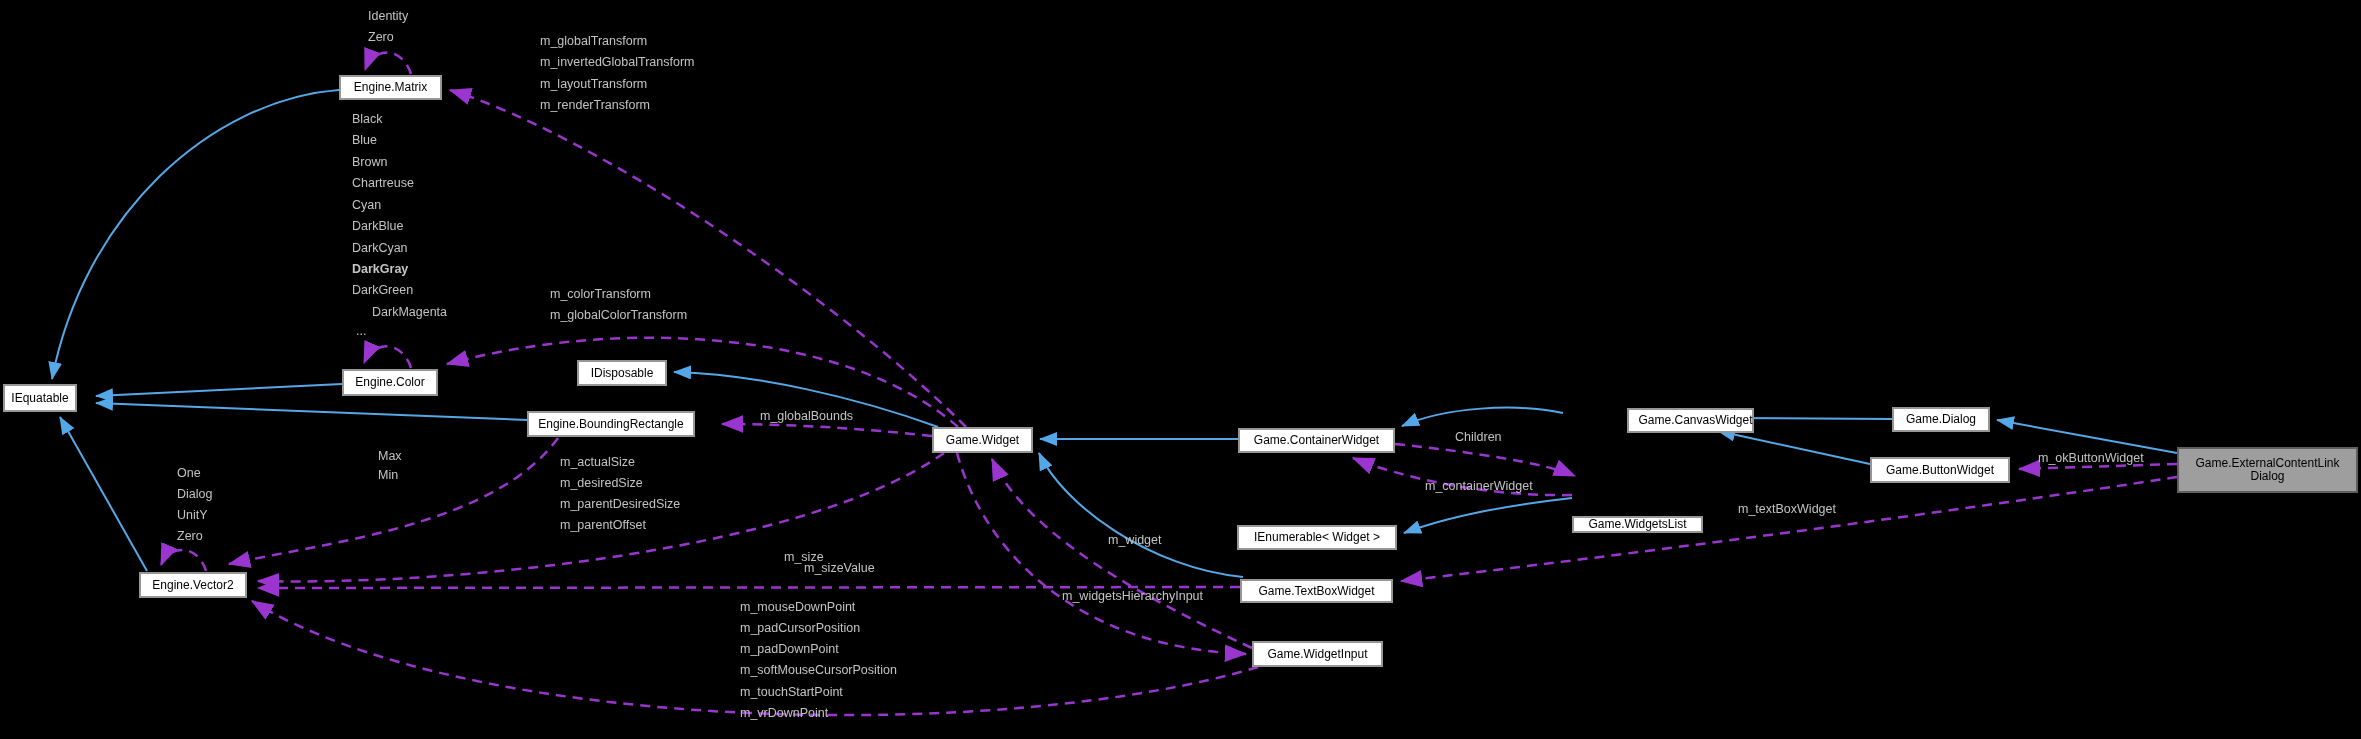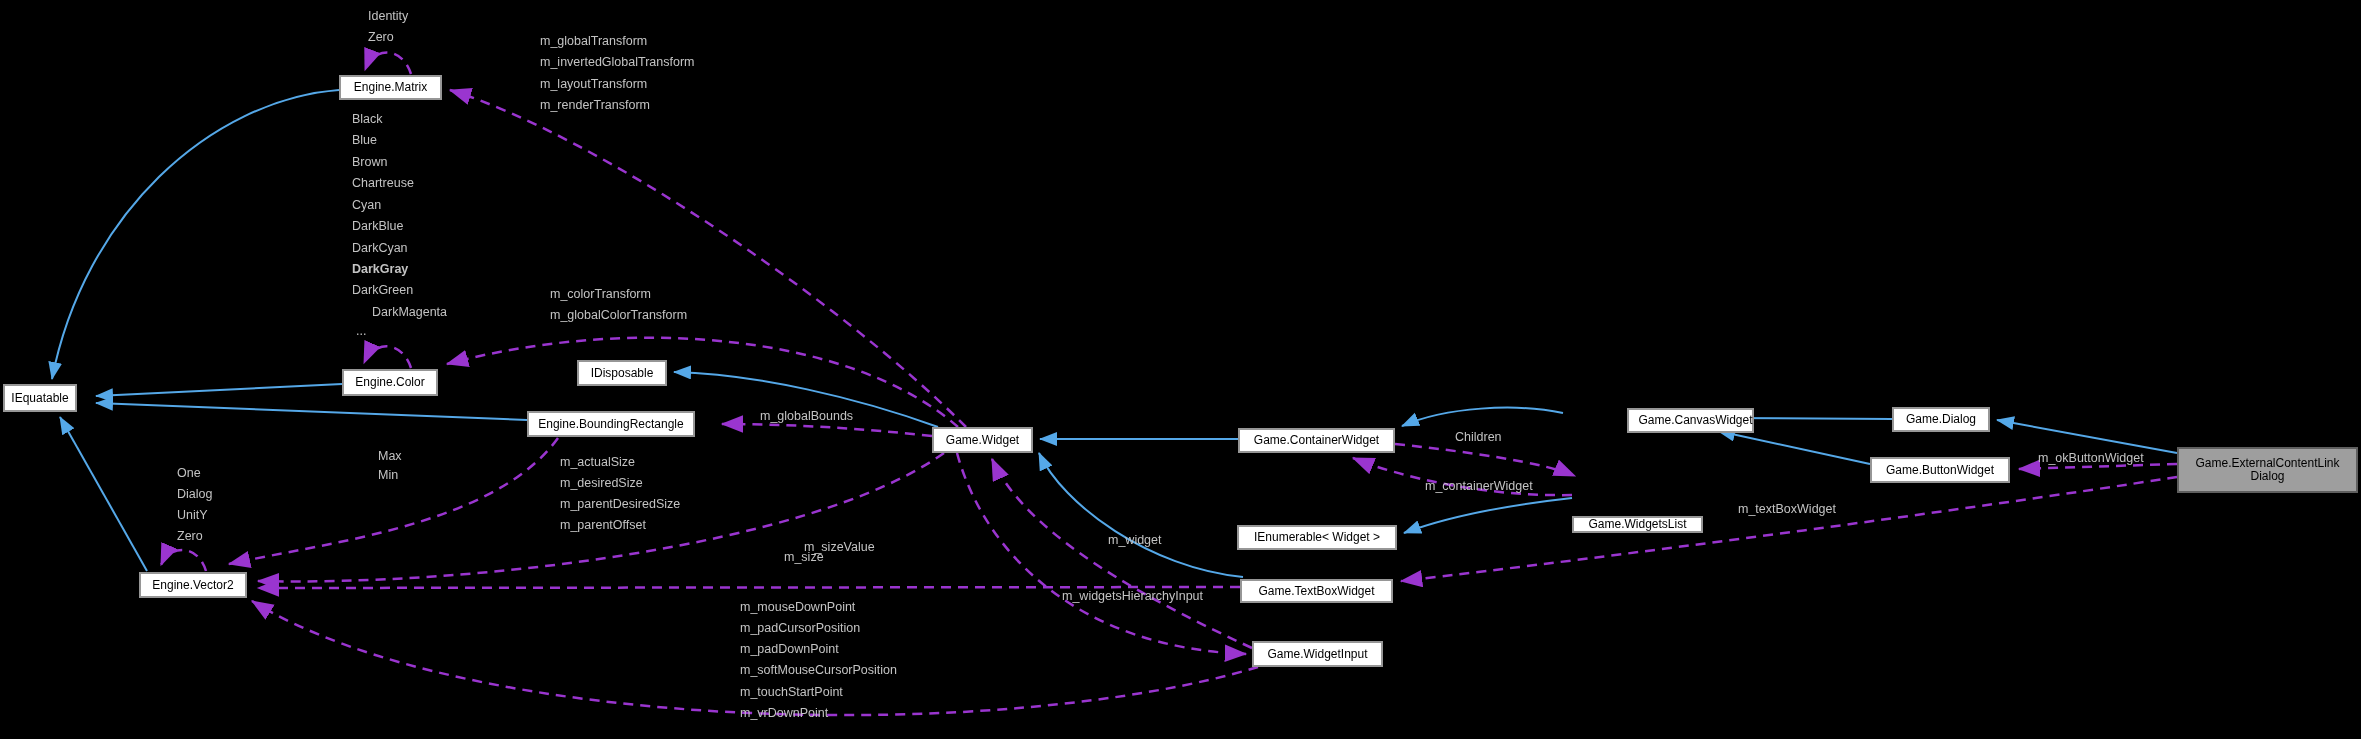--- a/index.html
+++ b/index.html
@@ -116,21 +116,21 @@
       <div class="edge-label" style="left: 378px; top: 468px;">Min</div>
       <div class="edge-label" style="left: 177px; top: 466px;">One</div>
       <div class="edge-label" style="left: 177px; top: 487px;">Dialog</div>
       <div class="edge-label" style="left: 177px; top: 508px;">UnitY</div>
       <div class="edge-label" style="left: 177px; top: 529px;">Zero</div>
       <div class="edge-label" style="left: 560px; top: 455px;">m_actualSize</div>
       <div class="edge-label" style="left: 560px; top: 476px;">m_desiredSize</div>
       <div class="edge-label" style="left: 560px; top: 497px;">m_parentDesiredSize</div>
       <div class="edge-label" style="left: 560px; top: 518px;">m_parentOffset</div>
       <div class="edge-label" style="left: 784px; top: 550px;">m_size</div>
-      <div class="edge-label" style="left: 784px; top: 540px; padding-left: 20px;">m_sizeValue</div>
+      <div class="edge-label" style="left: 784px; top: 561px; padding-left: 20px;">m_sizeValue</div>
       <div class="edge-label" style="left: 740px; top: 600px;">m_mouseDownPoint</div>
       <div class="edge-label" style="left: 740px; top: 621px;">m_padCursorPosition</div>
       <div class="edge-label" style="left: 740px; top: 642px;">m_padDownPoint</div>
       <div class="edge-label" style="left: 740px; top: 663px;">m_softMouseCursorPosition</div>
       <div class="edge-label" style="left: 740px; top: 685px;">m_touchStartPoint</div>
       <div class="edge-label" style="left: 740px; top: 706px;">m_vrDownPoint</div>
       <div class="edge-label" style="left: 1108px; top: 533px;">m_widget</div>
       <div class="edge-label" style="left: 1062px; top: 589px;">m_widgetsHierarchyInput</div>
       <div class="edge-label" style="left: 1455px; top: 430px;">Children</div>
       <div class="edge-label" style="left: 1425px; top: 479px;">m_containerWidget</div>

